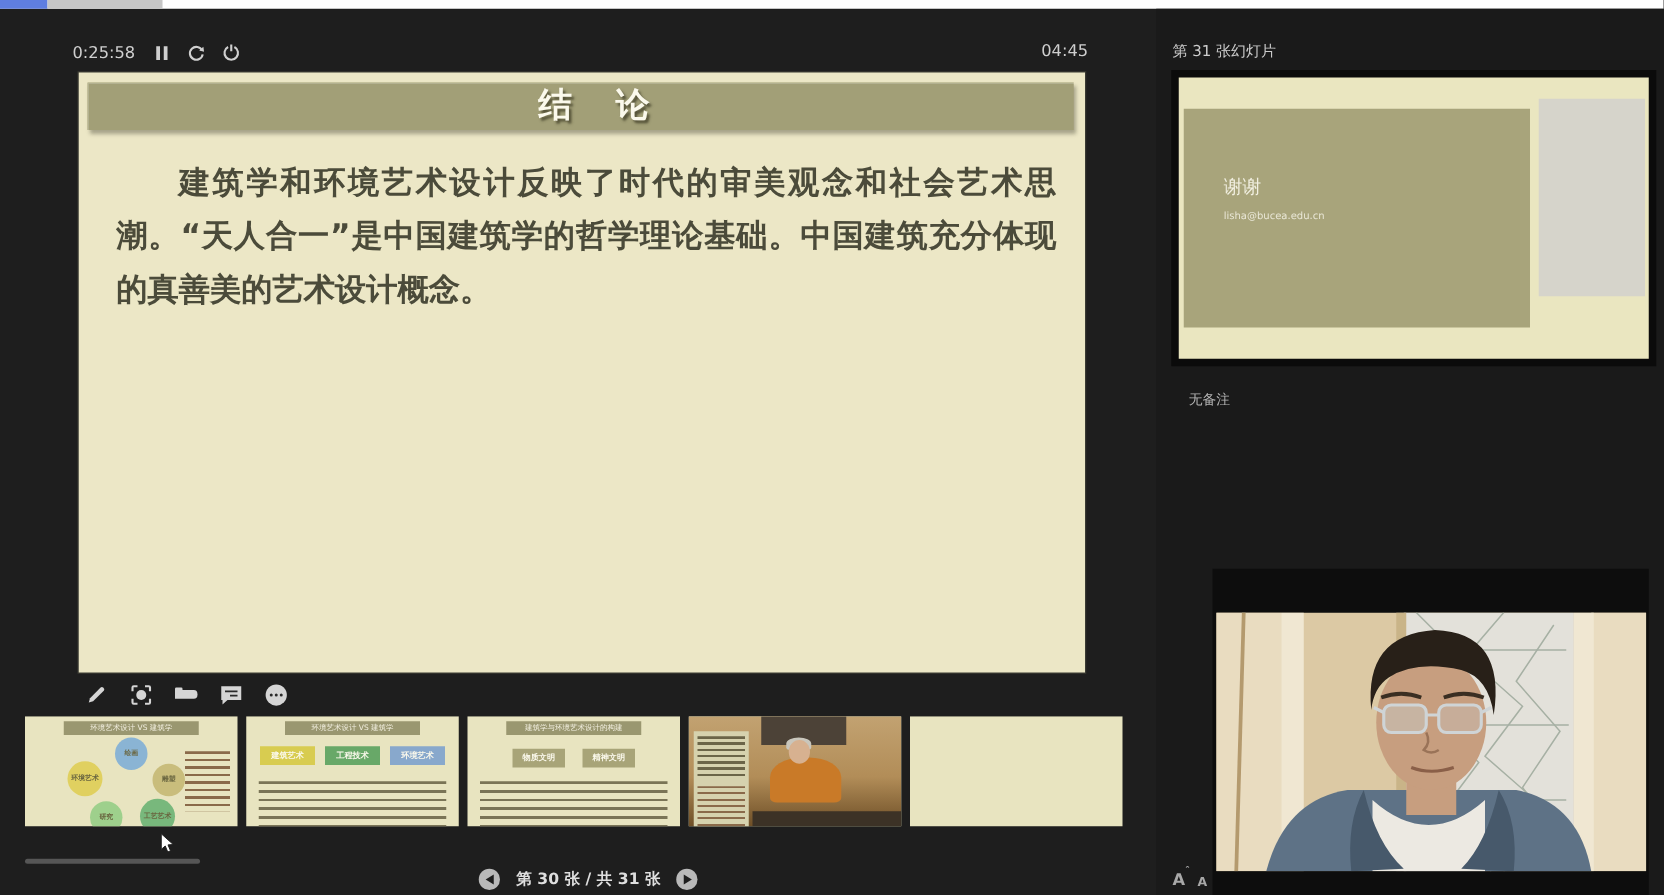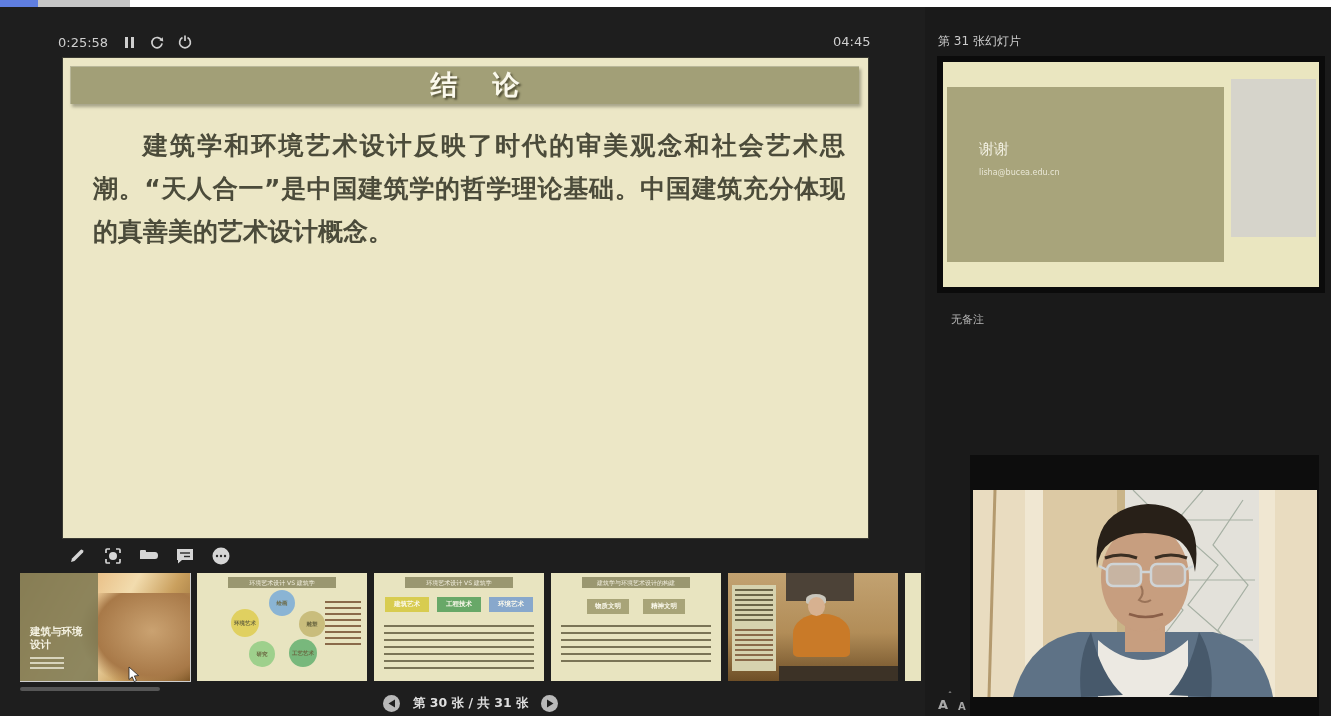--- a/index.html
+++ b/index.html
@@ -28,21 +28,21 @@
   .slide-body p { font-size:25px; font-weight:bold; line-height:43px; color:#4b4b3a; text-indent:2em; text-align:justify; }
   .slide-body p + p { margin-top:61px; }
   .red { color:#e8000a; }
 
   
   .anno-bar { position:absolute; left:66px; top:545px; display:flex; gap:14px; align-items:center; }
   .anno-bar .tool { width:22px; height:22px; display:flex; align-items:center; justify-content:center; cursor:pointer; }
 
   
   .thumb-strip { position:absolute; left:20px; top:573px; width:901px; height:112px; display:flex; gap:7px; overflow:hidden; }
-  .thumb { position:relative; width:170px; height:108px; flex:none; background:#e8e4c0; overflow:hidden;padding-left:14px; }
+  .thumb { position:relative; width:170px; height:88px; flex:none; background:#e8e4c0; overflow:hidden;padding-left:14px; }
   .thumb.sel { outline:1px solid #cfcfcf; }
   .th-header { position:absolute; left:18%; top:4px; width:64%; height:11px; background:#9a9770; color:#f2efdf;
                font-size:6px; line-height:11px; text-align:center; white-space:nowrap; overflow:hidden; }
   .tinybars { background:repeating-linear-gradient(#7a7456 0 2px, transparent 2px 7px); }
   .tinybars2 { background:repeating-linear-gradient(#8a6a4a 0 2px, transparent 2px 6px); }
 
   
   .t1-photo { position:absolute; inset:0; background:linear-gradient(120deg,#b98c54 0%,#e7b97e 28%,#f2dcae 52%,#caa05e 70%,#7c5526 100%); }
   .t1-hand { position:absolute; right:-10px; top:20px; width:120px; height:95px; background:radial-gradient(ellipse at 60% 40%, #caa271 0%, #a87948 55%, transparent 72%); }
   .t1-overlay { position:absolute; left:0; top:0; width:78px; height:112px; background:rgba(128,123,84,.88); }
@@ -169,28 +169,20 @@
         <circle cx="10" cy="10" r="8.5" fill="#d5d5d5"></circle>
         <circle cx="6" cy="10" r="1.2" fill="#2a2a2a"></circle>
         <circle cx="10" cy="10" r="1.2" fill="#2a2a2a"></circle>
         <circle cx="14" cy="10" r="1.2" fill="#2a2a2a"></circle>
       </svg>
   </span>
 </div>
 
 <div class="thumb-strip">
 
-  <div class="thumb sel">
-    <div class="t1-photo"></div>
-    <div class="t1-hand"></div>
-    <div class="t1-overlay"></div>
-    <div class="t1-title" style="white-space:pre-line;">建筑与环境
-设计</div>
-    <div class="t1-lines"></div>
-  </div>
 
   <div class="thumb">
     <div class="th-header">环境艺术设计 VS 建筑学</div>
     <div class="bub" style="left:72px;top:17px;width:26px;height:26px;background:#8ab4d4;">绘画</div>
     <div class="bub" style="left:34px;top:36px;width:28px;height:28px;background:#e0d060;">环境艺术</div>
     <div class="bub" style="left:102px;top:38px;width:26px;height:26px;background:#c9bd7c;">雕塑</div>
     <div class="bub" style="left:52px;top:68px;width:26px;height:26px;background:#9ed08c;">研究</div>
     <div class="bub" style="left:92px;top:66px;width:28px;height:28px;background:#78b87c;">工艺艺术</div>
     <div class="tinybars2" style="position:absolute;left:128px;top:28px;width:36px;height:48px;"></div>
   </div>

